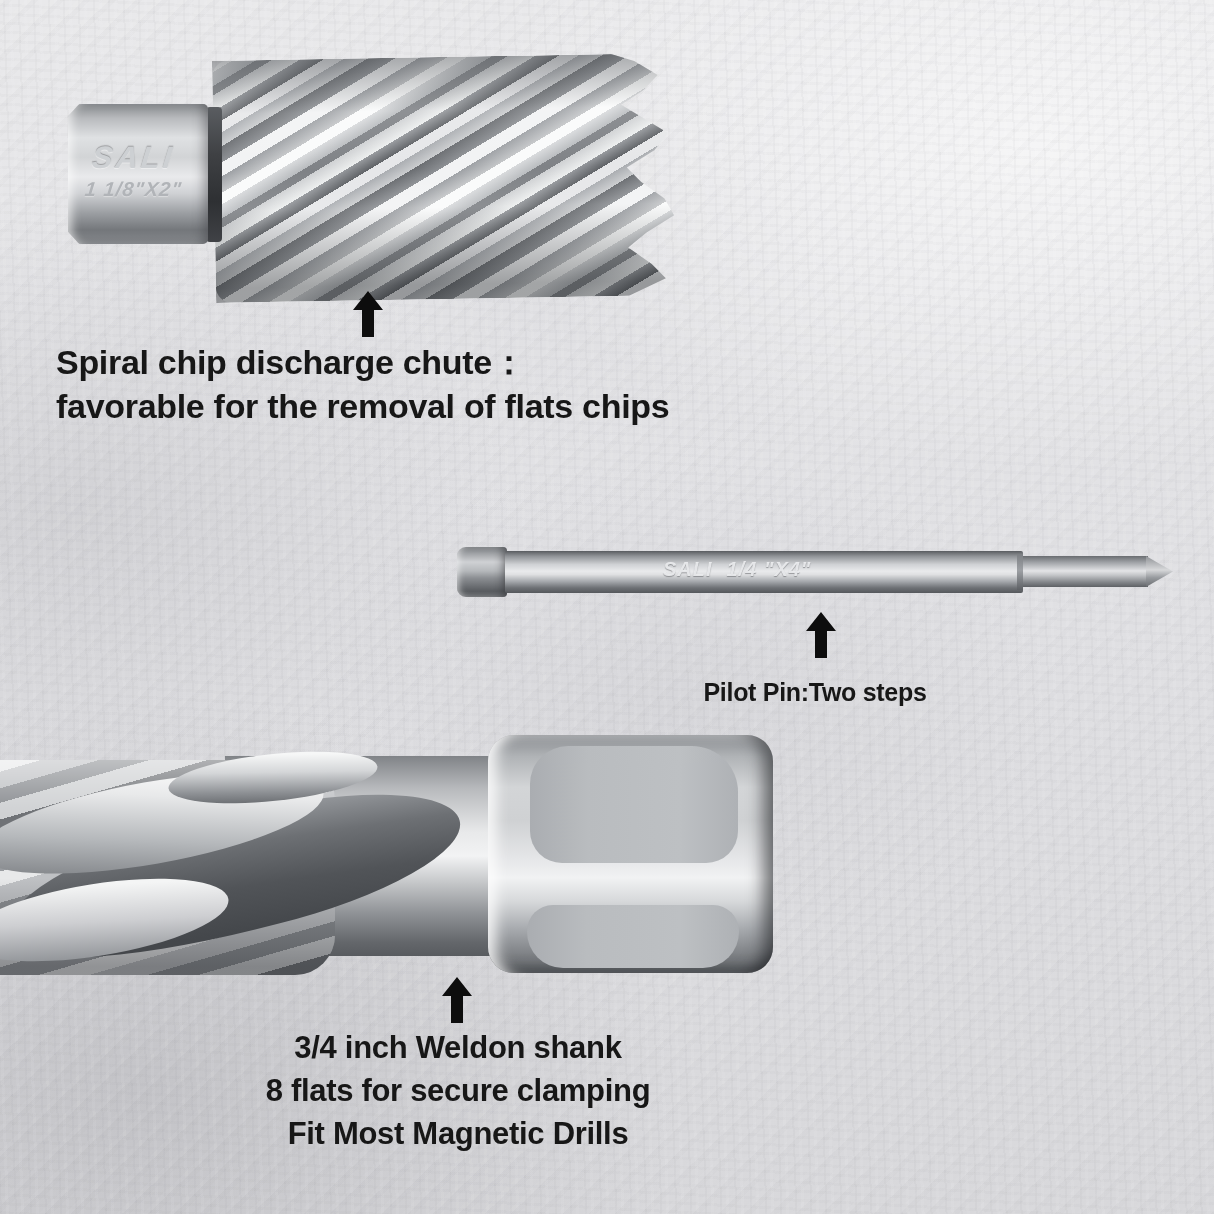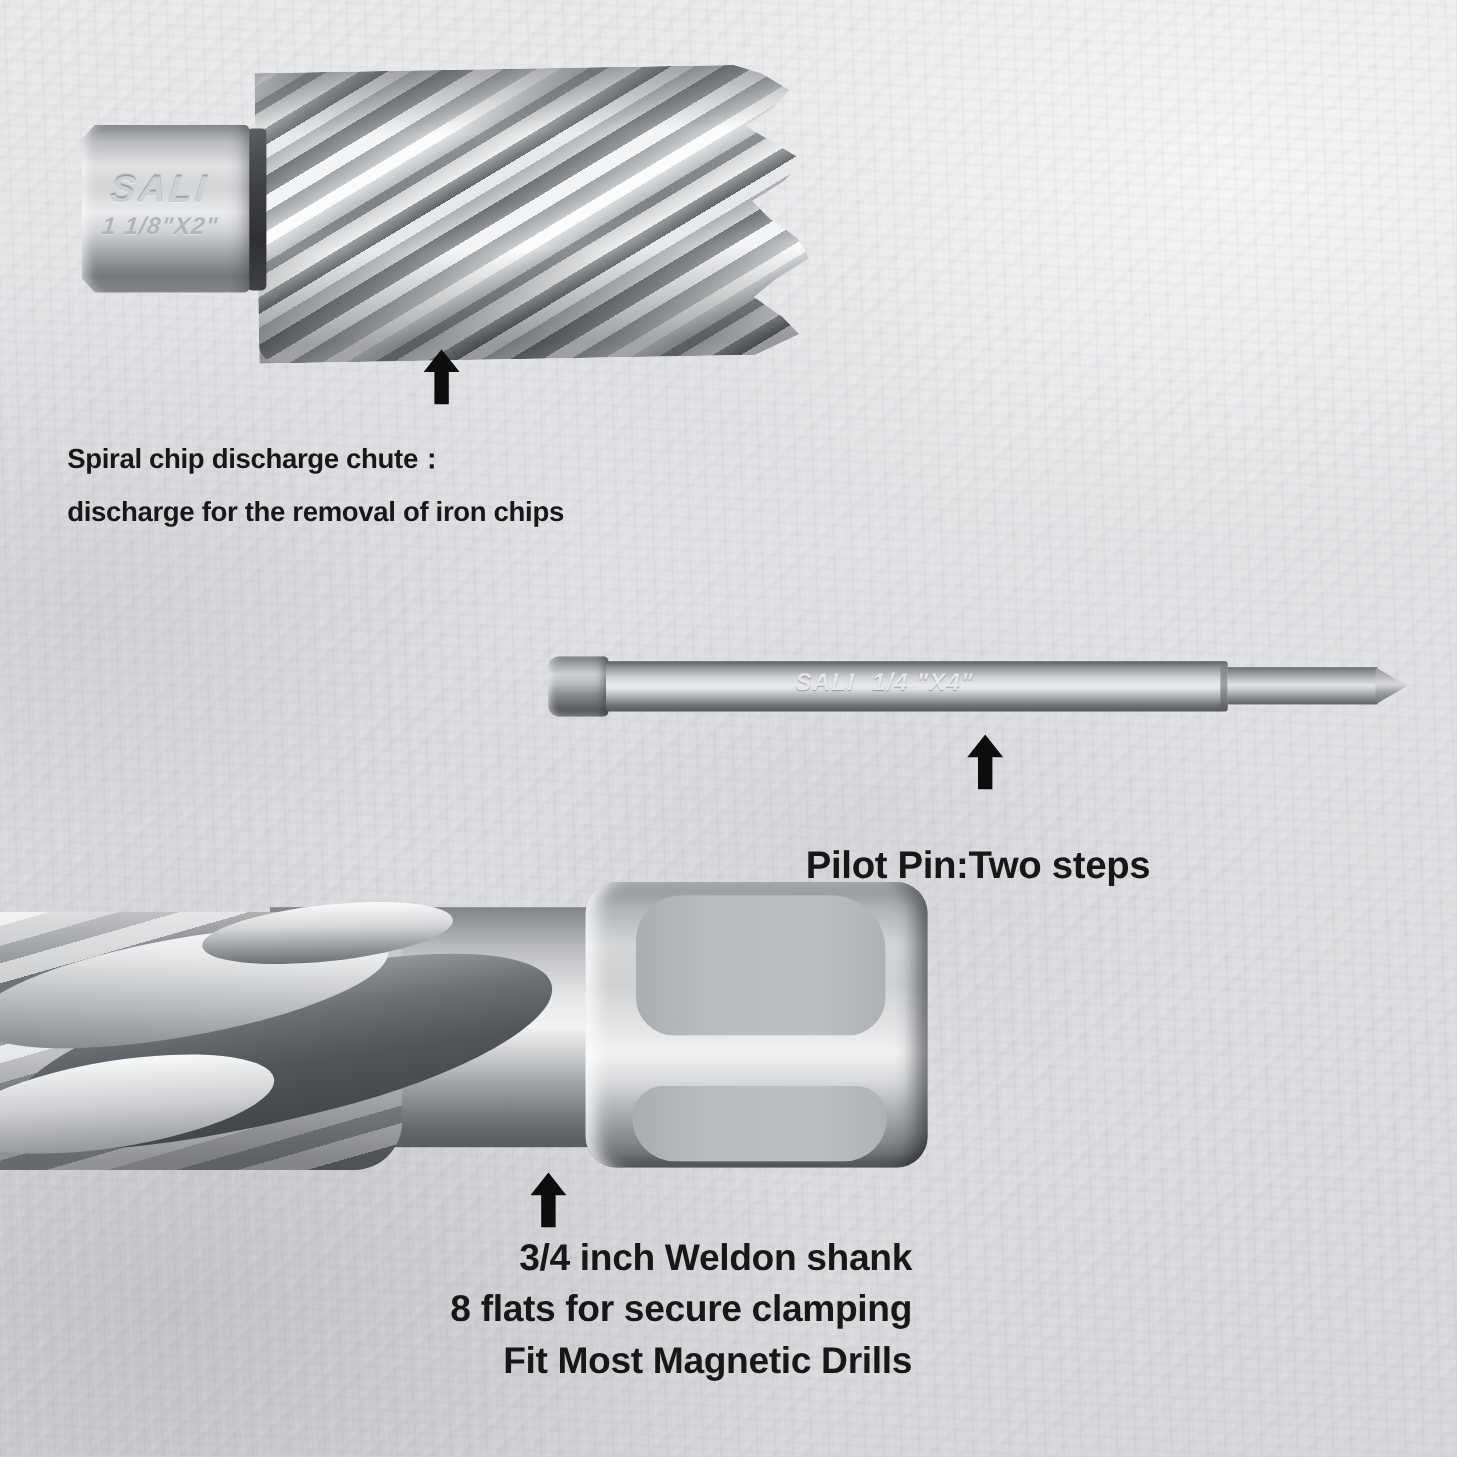--- a/index.html
+++ b/index.html
@@ -18,23 +18,23 @@
     position:absolute;inset:0;pointer-events:none;opacity:.85;
     background:
       repeating-linear-gradient(88deg, rgba(120,120,126,.05) 0 2px, rgba(255,255,255,0) 2px 6px, rgba(255,255,255,.07) 6px 9px, rgba(255,255,255,0) 9px 15px),
       repeating-linear-gradient(3deg, rgba(130,130,136,.045) 0 3px, rgba(255,255,255,0) 3px 9px),
       repeating-linear-gradient(136deg, rgba(255,255,255,.05) 0 4px, rgba(140,140,146,.04) 4px 9px, rgba(255,255,255,0) 9px 18px);
   }
   .abs{position:absolute;}
 
   
   .note{color:#171717;font-weight:700;letter-spacing:-0.3px;}
-  .note-block1{left:56px;top:360px;width:680px;font-size:23px;line-height:44px;}
-  .note-pin{left:615px;top:701px;width:400px;text-align:center;font-size:32px;line-height:40px;}
-  .note-block3{left:156px;top:1026px;width:604px;text-align:right;font-size:31px;line-height:43px;}
+  .note-block1{left:56px;top:340px;width:680px;font-size:34px;line-height:44px;}
+  .note-pin{left:615px;top:672px;width:400px;text-align:center;font-size:25px;line-height:40px;}
+  .note-block3{left:156px;top:1026px;width:604px;text-align:center;font-size:31px;line-height:43px;}
 
   .arrow-svg{position:absolute;}
 
   
   .tc-body{
     left:214px;top:57px;width:464px;height:242px;border-radius:16px 0 0 16px;
     transform:rotate(-1deg);
     background:repeating-linear-gradient(150deg,
       #fafbfb 0px,#fafbfb 10px,
       #d8dadc 10px,#b9bcbf 22px,
@@ -157,21 +157,21 @@
       <div class="tc-size">1 1/8"X2"</div>
     </div>
   </div>
 
   <svg class="arrow-svg" style="left:353px;top:291px" width="30" height="46" viewBox="0 0 30 46">
     <path d="M15 0L30 19H21V46H9V19H0Z" fill="#0d0d0d"></path>
   </svg>
 
   <div class="abs note note-block1">
     <div>Spiral chip discharge chute：</div>
-    <div>discharge for the removal of iron chips</div>
+    <div>favorable for the removal of flats chips</div>
   </div>
 
   <div>
     <div class="abs pin-cap"></div>
     <div class="abs pin-body">
       <div class="pin-text">
         <span>SALI</span>
         <span>1/4 "X4"</span>
       </div>
     </div>

